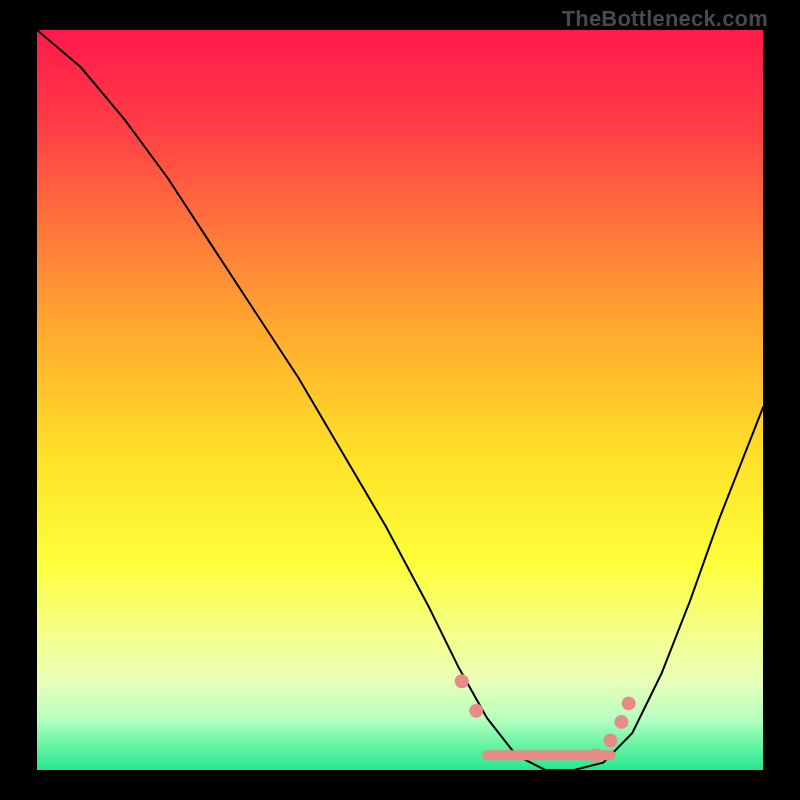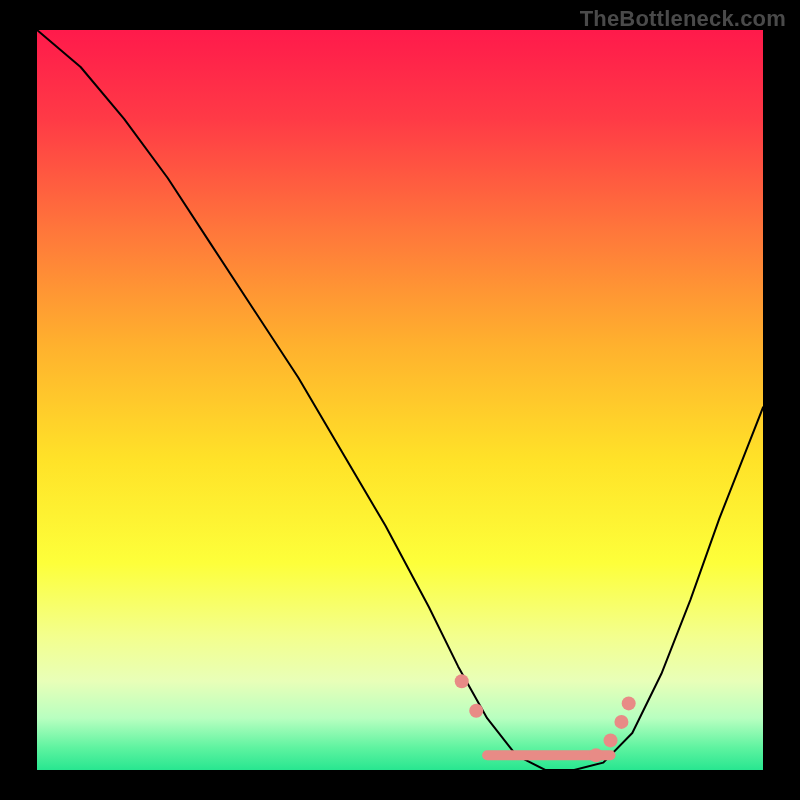--- a/index.html
+++ b/index.html
@@ -13,21 +13,21 @@
   }
   .outer {
     width: 800px;
     height: 800px;
     background: #000;
     position: relative;
   }
   .watermark {
     position: absolute;
     top: 6px;
-    right: 14px;
+    right: 32px;
     color: #4a4a4a;
     font-size: 22px;
     font-weight: bold;
     letter-spacing: 0.2px;
     z-index: 5;
   }
   .plot {
     position: absolute;
     left: 37px;
     top: 30px;

